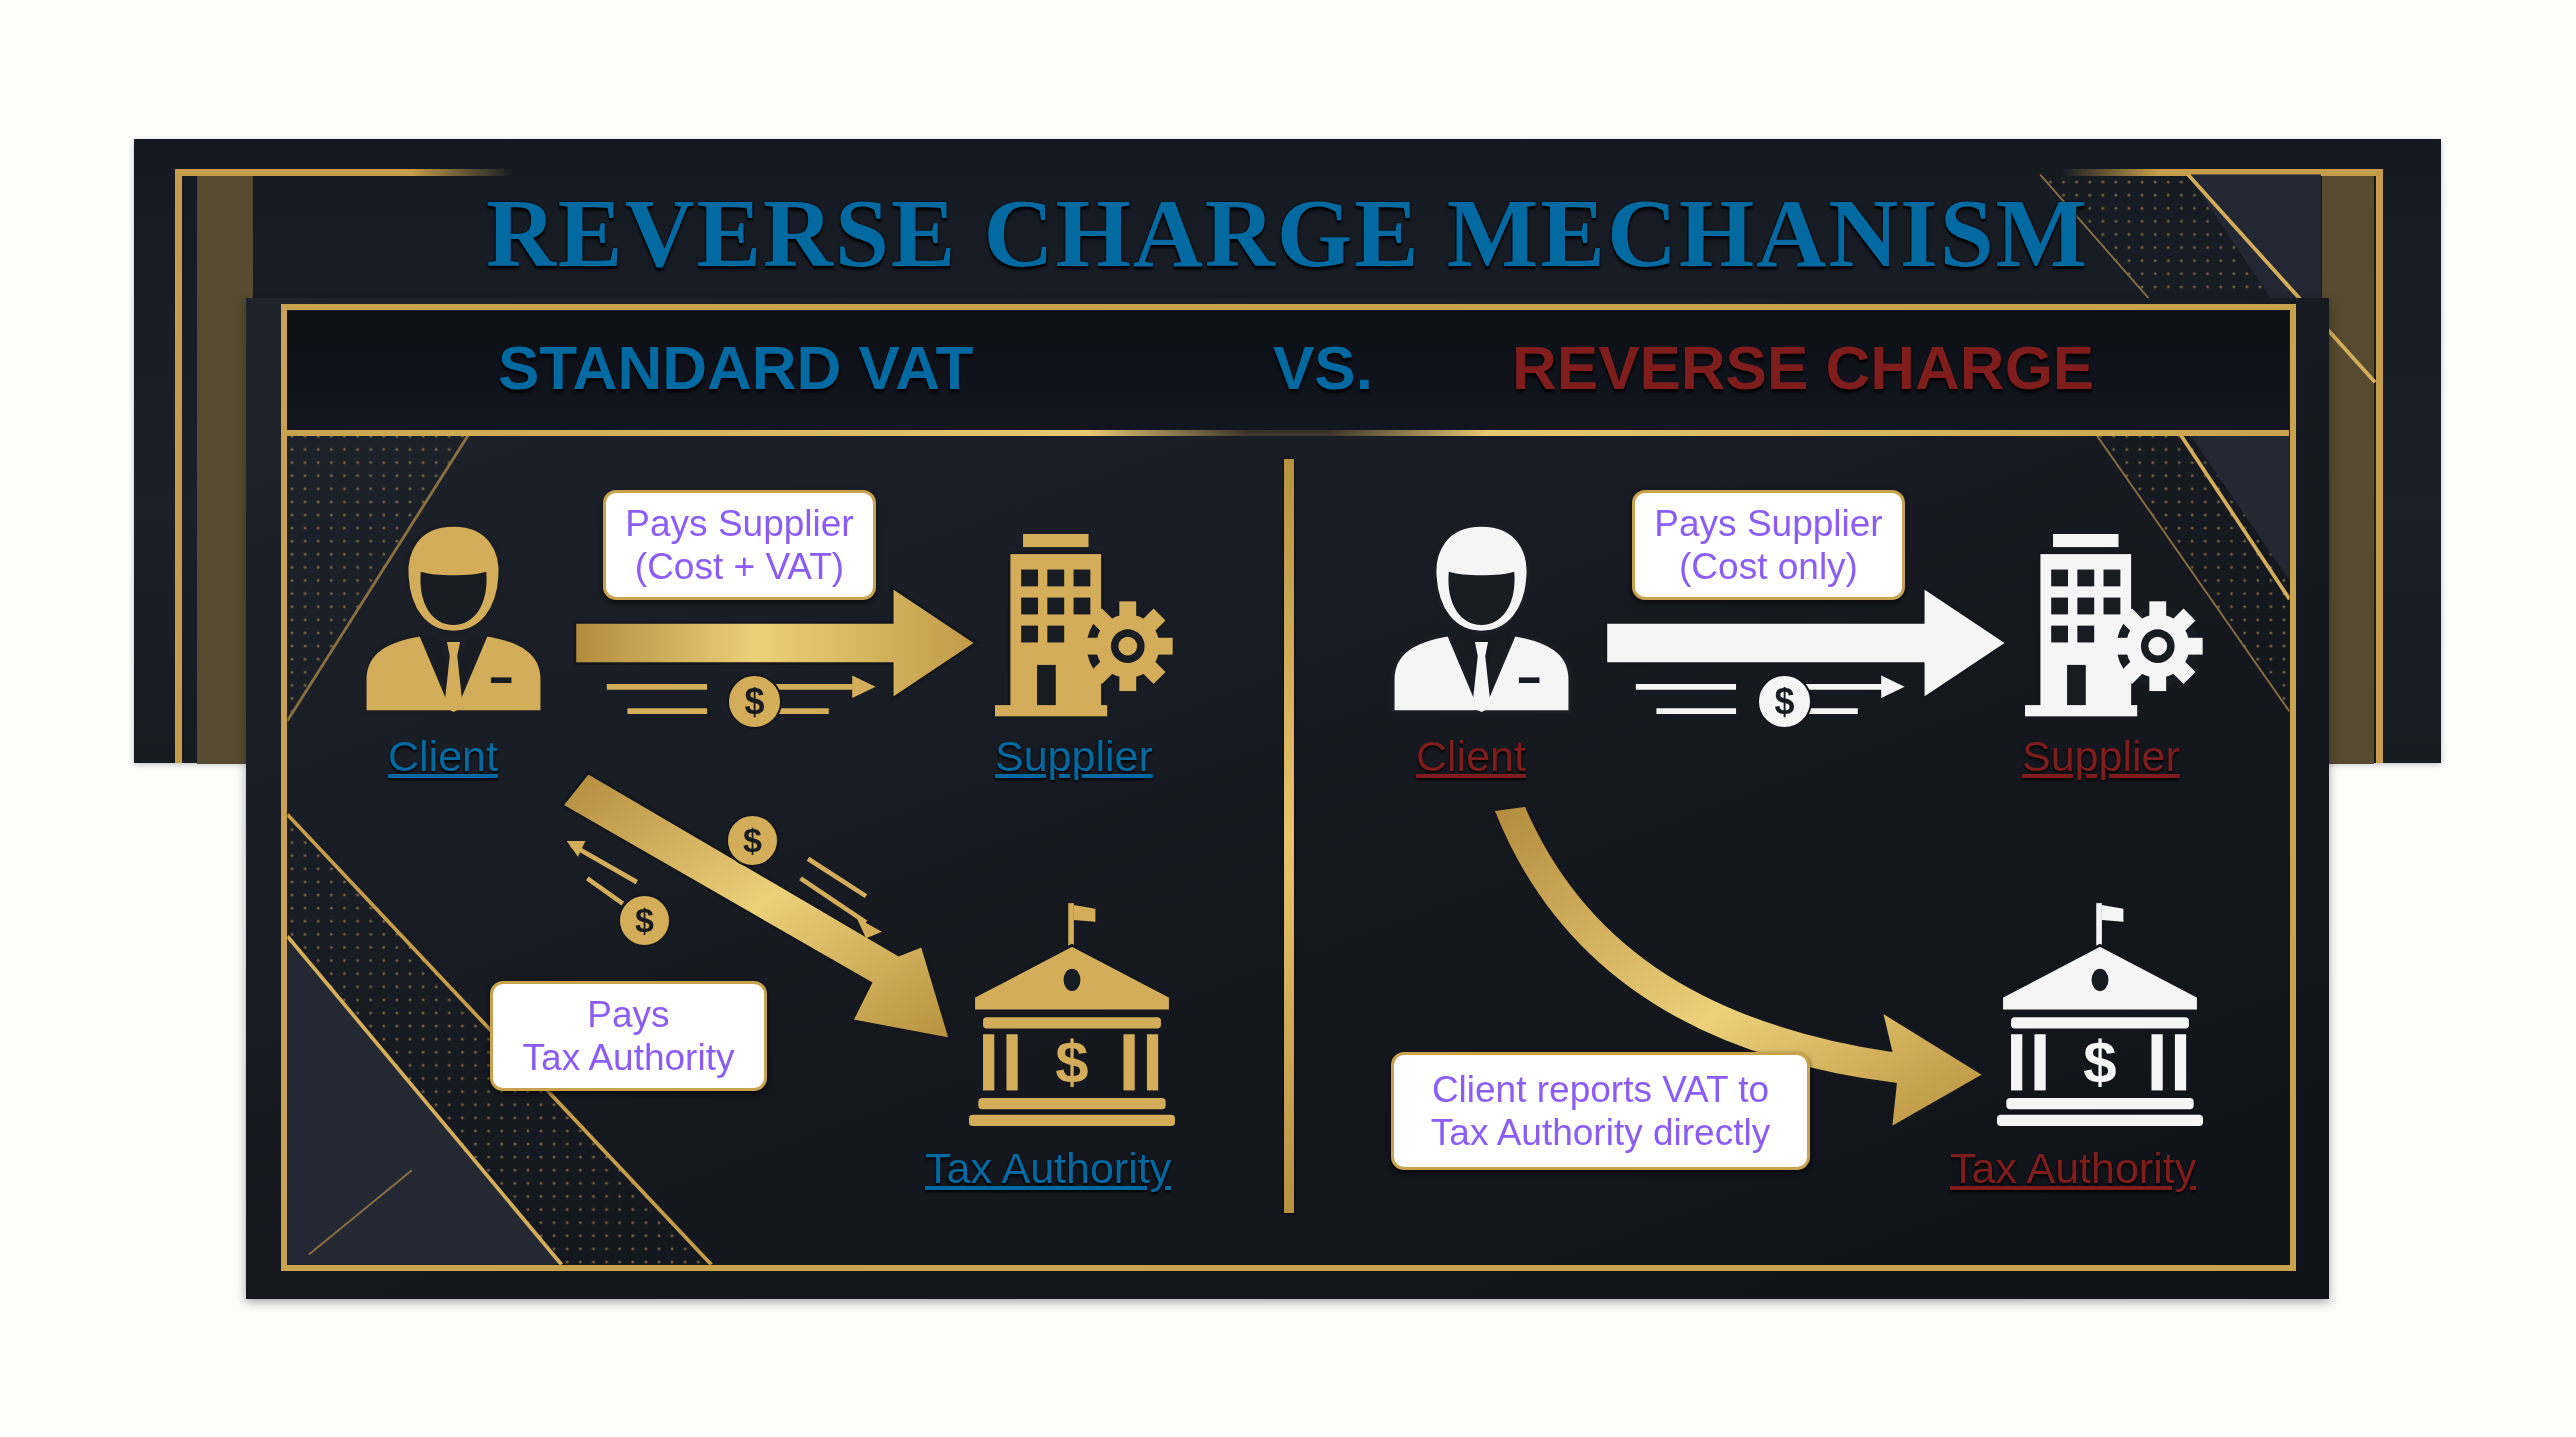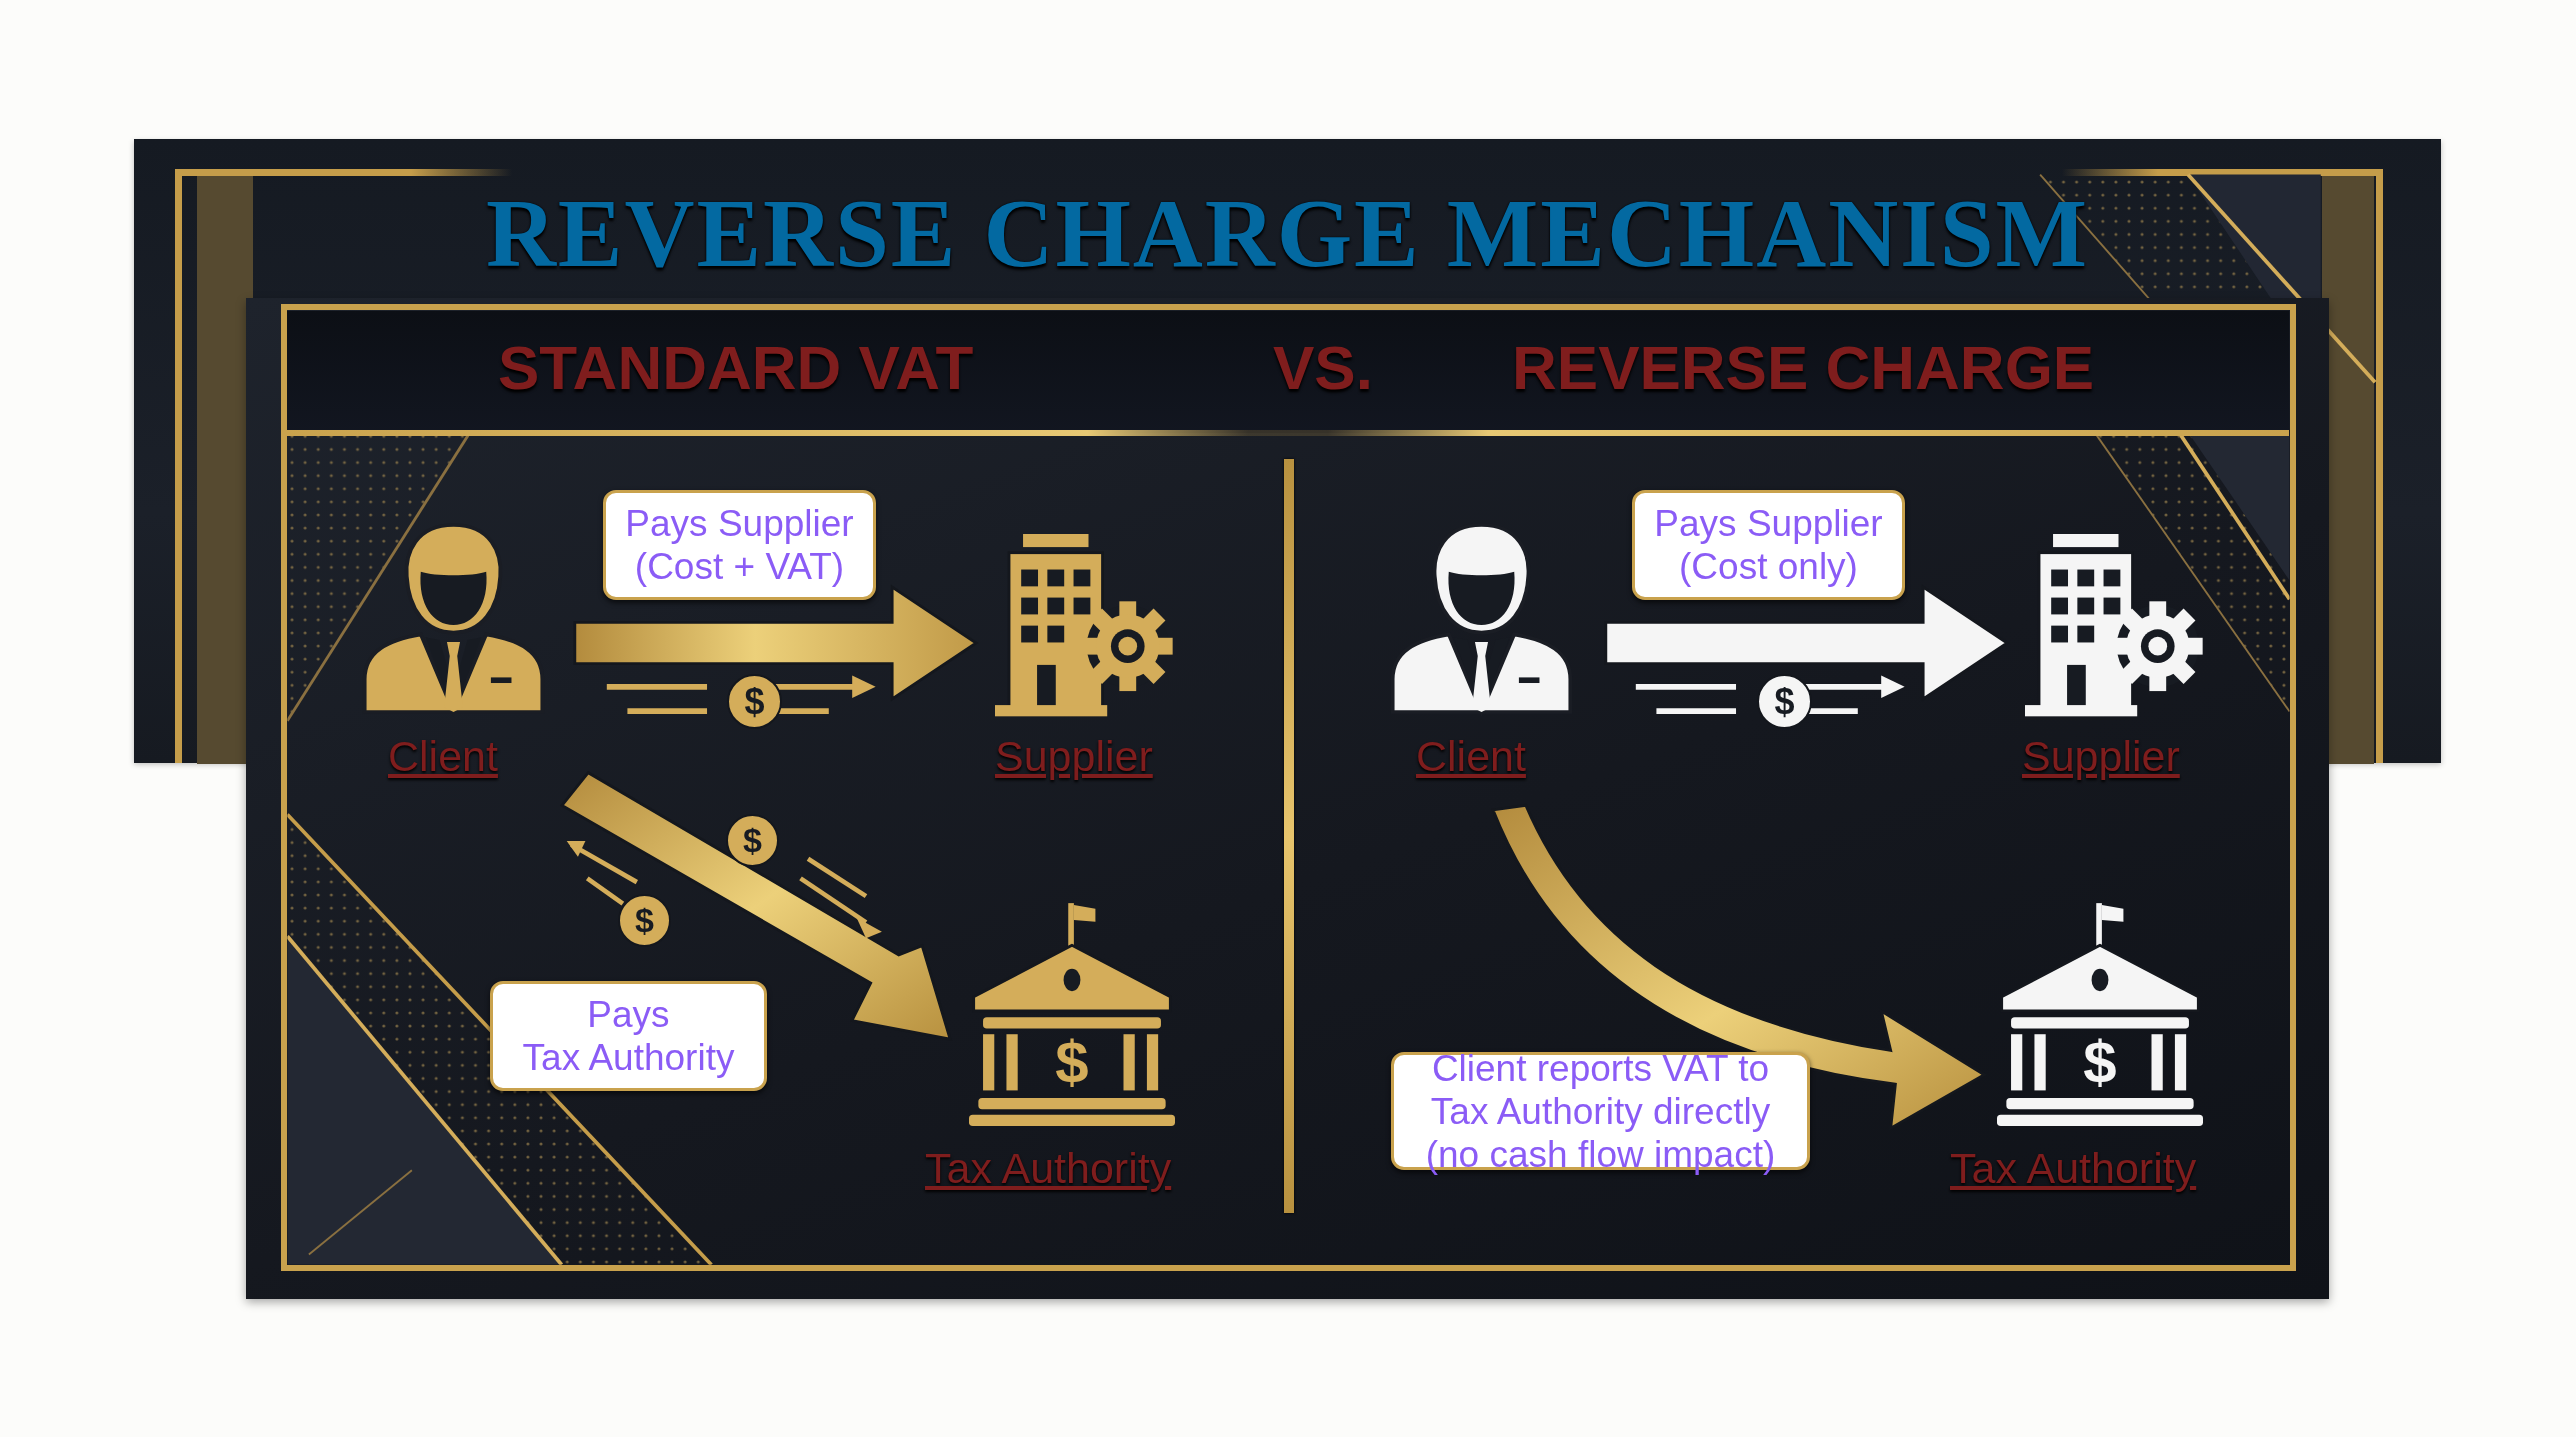--- a/index.html
+++ b/index.html
@@ -71,21 +71,21 @@
       font-size: 37px; line-height: 43px; text-align: center;
       display:flex; flex-direction: column; align-items:center; justify-content:center;
       box-shadow: 0 2.8px 5.6px rgba(0,0,0,0.6);
     }
     .node-label {
       position: absolute; font-size: 43px; white-space: nowrap;
       font-family: "Liberation Sans", "DejaVu Sans", sans-serif;
       text-shadow: 0 1.9px 2.8px #000;
       text-decoration: underline;
     }
-    .gold-text { color: #7f1d1d; }
+    .gold-text { color: #0369a1; }
     .white-text { color: #7f1d1d; }
 
     svg { position: absolute; overflow: visible; }
   </style>
 </head>
 <body>
 
 <div id="outer-card" class="abs">
 
   <div class="outer-stripe" style="left:63px; top:36px; width:56px; height:589px;"></div>
@@ -329,21 +329,20 @@
           <stop offset="0.55" stop-color="#ecd07a"></stop>
           <stop offset="1" stop-color="#b8913f"></stop>
       </linearGradient>
     </defs>
     <path d="M15 5 L50 0 C110 140 230 230 440 262 L430 220 L540 288 L440 345 L445 298 C220 270 80 170 15 5 Z" fill="url(#gCurve)" stroke="#14171d" stroke-width="3"></path>
   </svg>
 
   <div class="label-box" style="left:1391px;top:1052px;width:419px;height:118px;">
     <span>Client reports VAT to</span>
     <span>Tax Authority directly</span>
-    <span>(no cash flow impact)</span>
   </div>
 
   <svg width="206" height="225" style="left:1997px;top:903px;" viewBox="0 0 220 240">
     <rect x="106" y="0" width="6" height="50" fill="#f5f5f5"></rect>
     <polygon points="112,2 135,6 135,20 112,18" fill="#f5f5f5"></polygon>
     <polygon points="110,45 5,100 5,115 215,115 215,100" fill="#f5f5f5" stroke="#14171d" stroke-width="3"></polygon>
     <ellipse cx="110" cy="82" rx="9" ry="12" fill="#171b22"></ellipse>
     <rect x="15" y="122" width="190" height="12" rx="4" fill="#f5f5f5"></rect>
     <g fill="#f5f5f5">
       <rect x="15" y="140" width="12" height="60"></rect>

